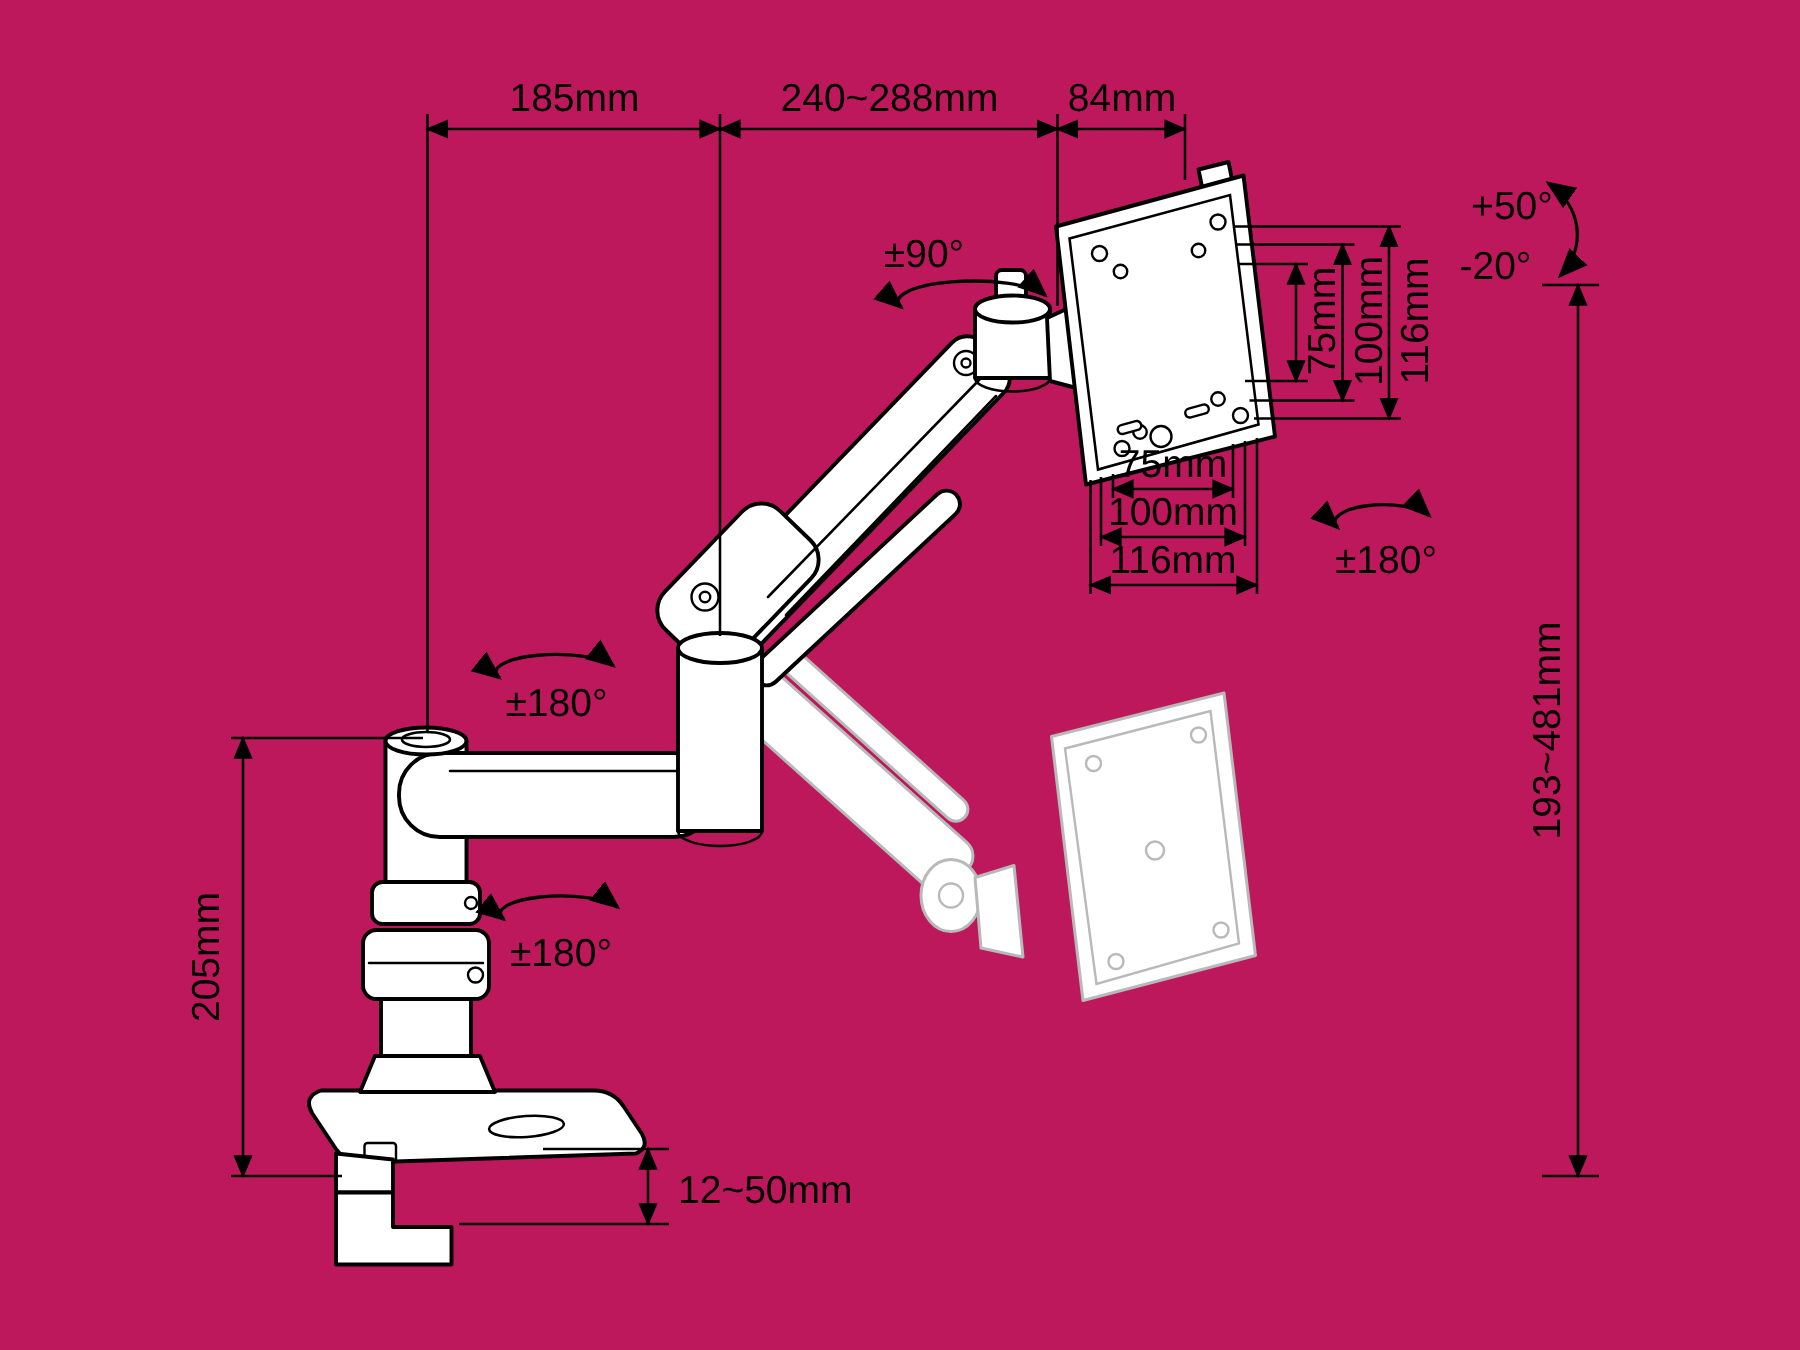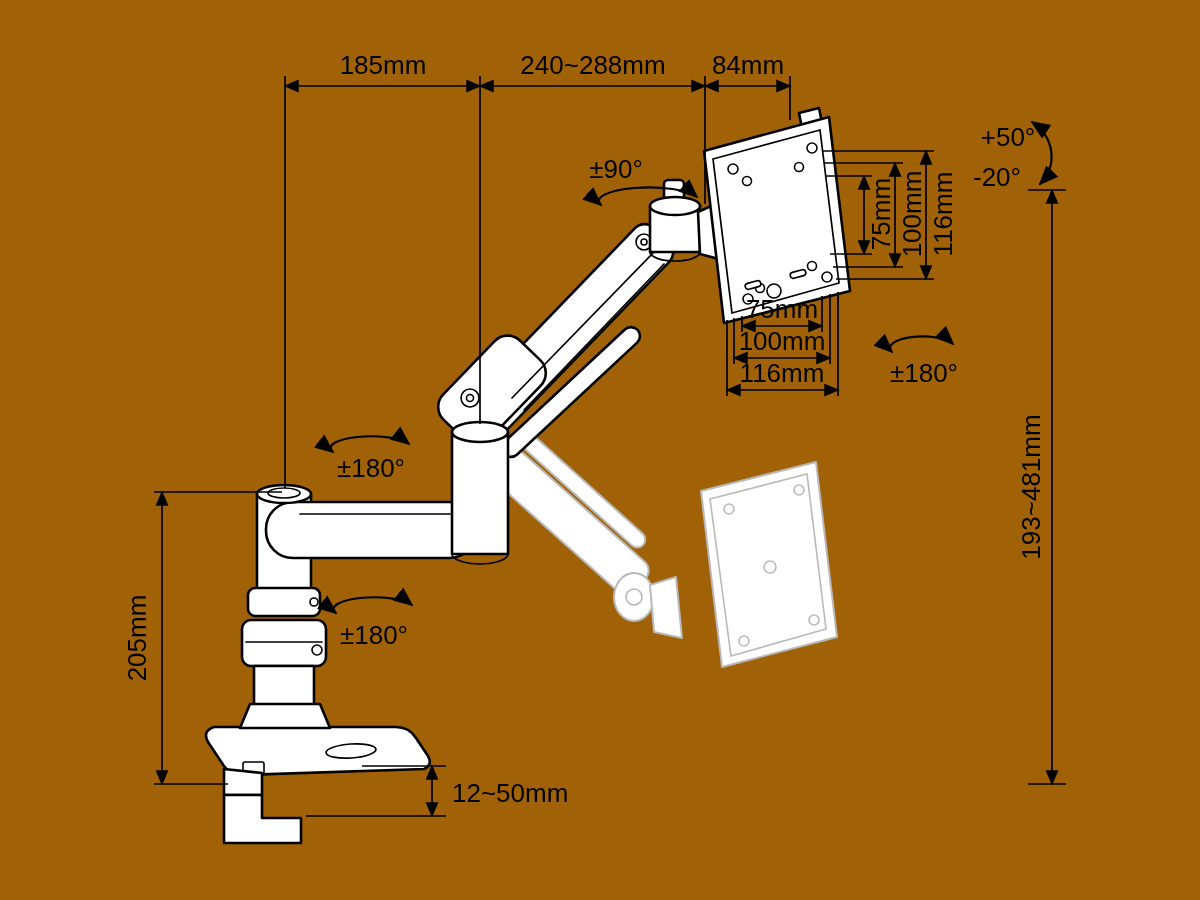--- a/index.html
+++ b/index.html
@@ -1,16 +1,16 @@
 <!DOCTYPE html>
 <html><head>
 <meta charset="utf-8">
 <style>
   html,body{margin:0;padding:0;width:1200px;height:900px;background:#fff;overflow:hidden}
-  .stage{position:relative;width:1200px;height:900px;background:#a16207}
+  .stage{position:relative;width:1200px;height:900px;background:#be185d}
   svg{position:absolute;left:0;top:0}
   text{font-family:"Liberation Sans","DejaVu Sans",sans-serif;font-size:26px;fill:#000}
   .dim{stroke:#000;stroke-width:1.7;fill:none}
   .part{stroke:#000;stroke-width:2.6;fill:#fff;stroke-linejoin:round;stroke-linecap:round}
   .partline{stroke:#000;stroke-width:1.7;fill:none;stroke-linecap:round}
   .hole{stroke:#000;stroke-width:1.6;fill:#fff}
   .ghost{stroke:#b9b9b9;stroke-width:2;fill:#fff;stroke-linejoin:round}
   .ghostline{stroke:#b9b9b9;stroke-width:1.6;fill:#fff}
   .arc{stroke:#000;stroke-width:2.2;fill:none}
 </style>

